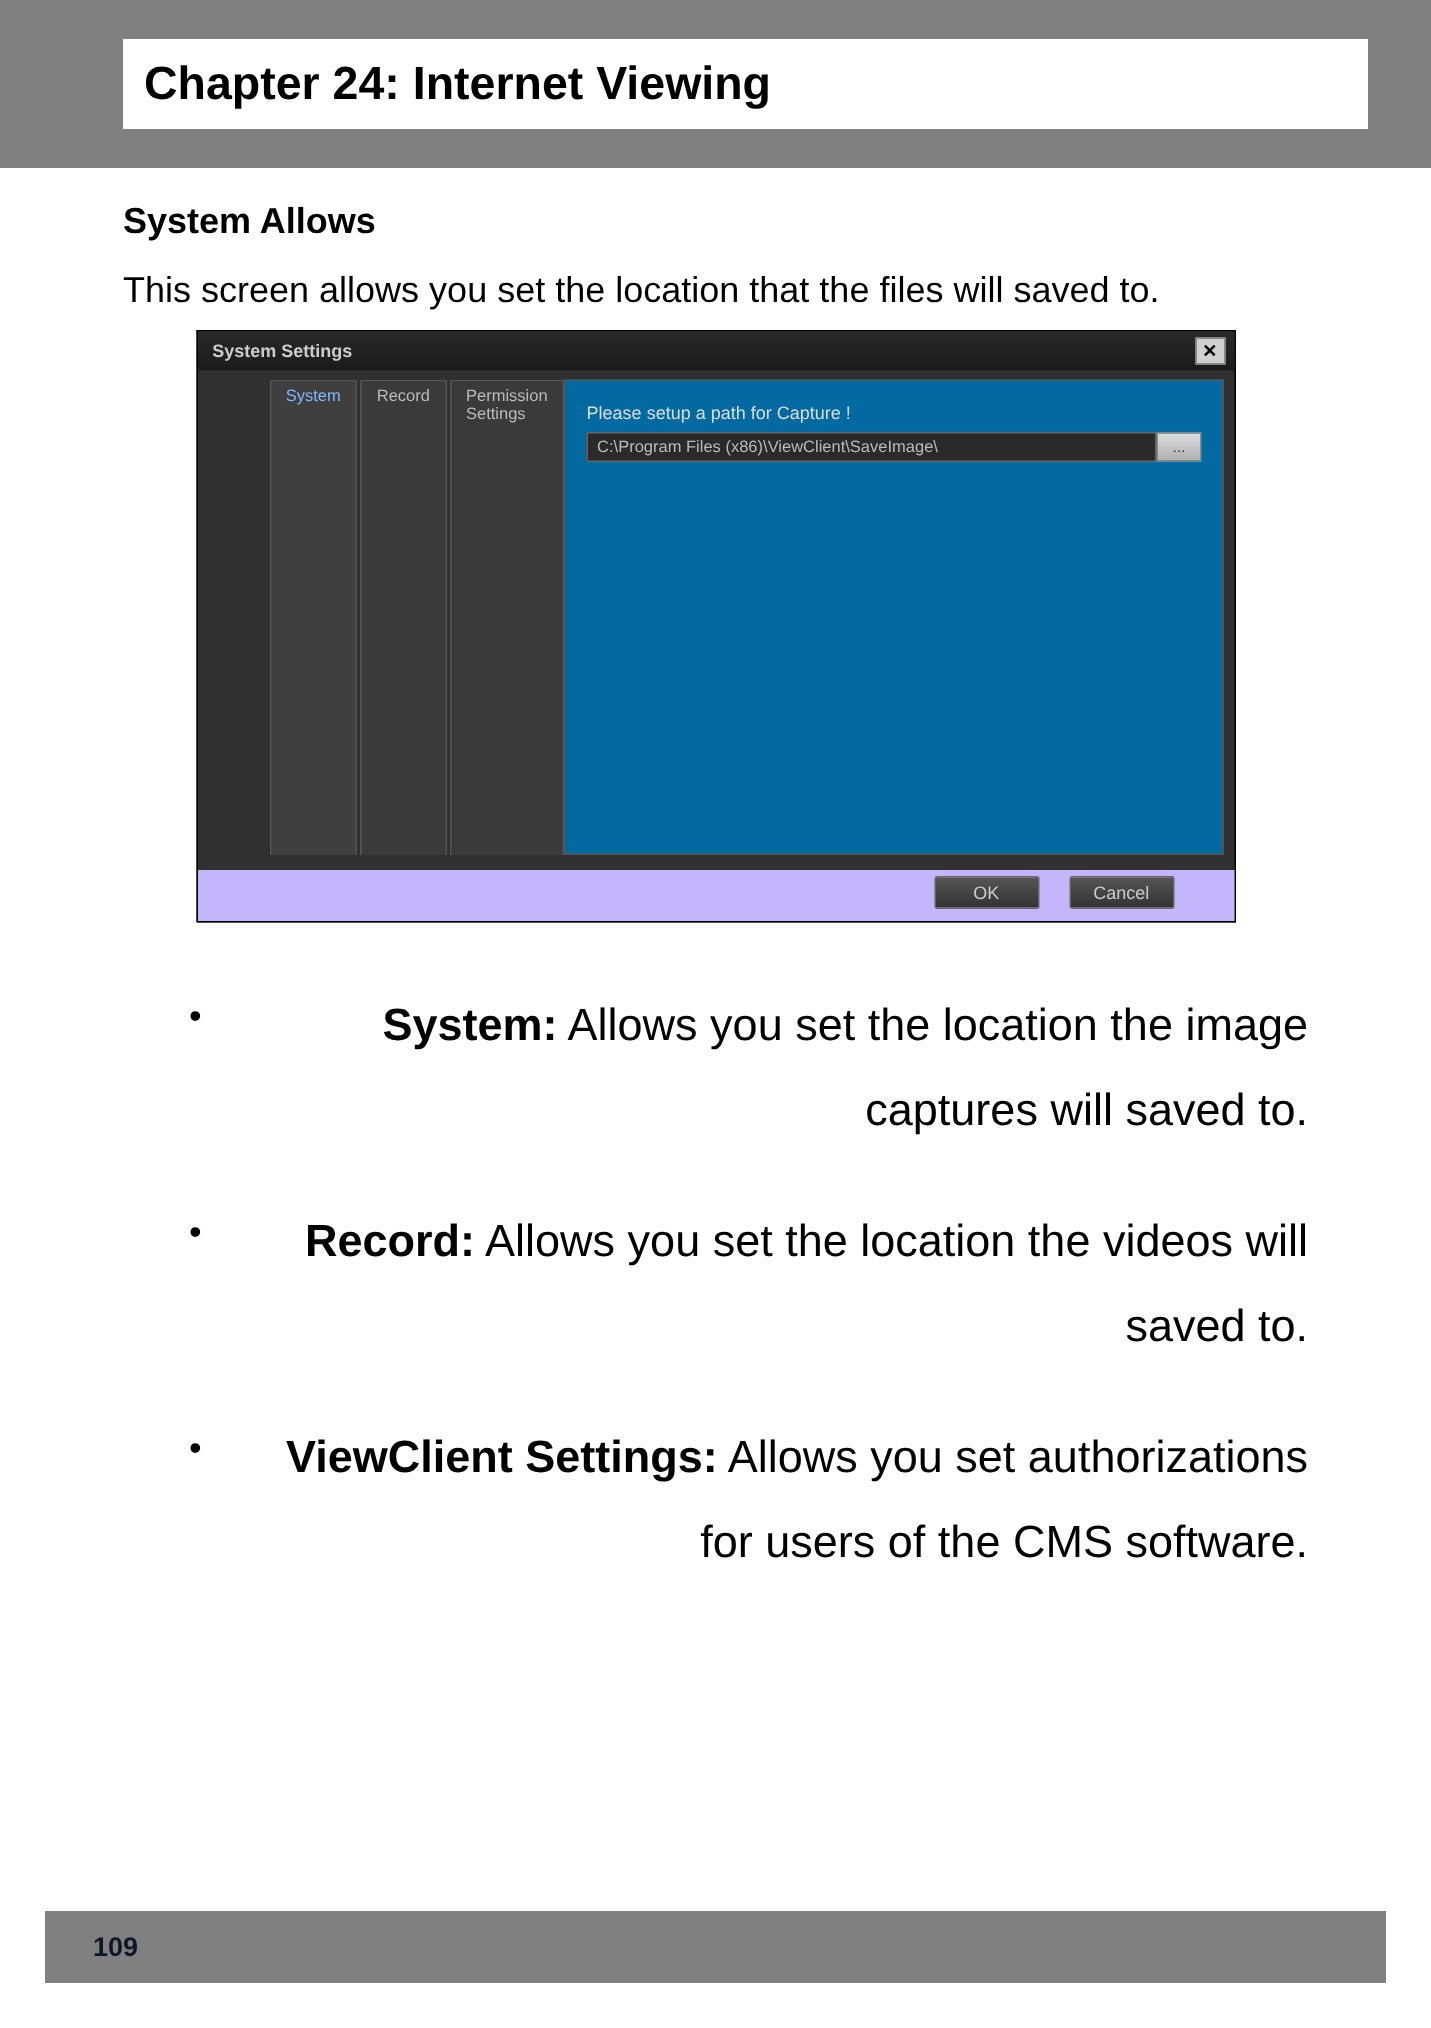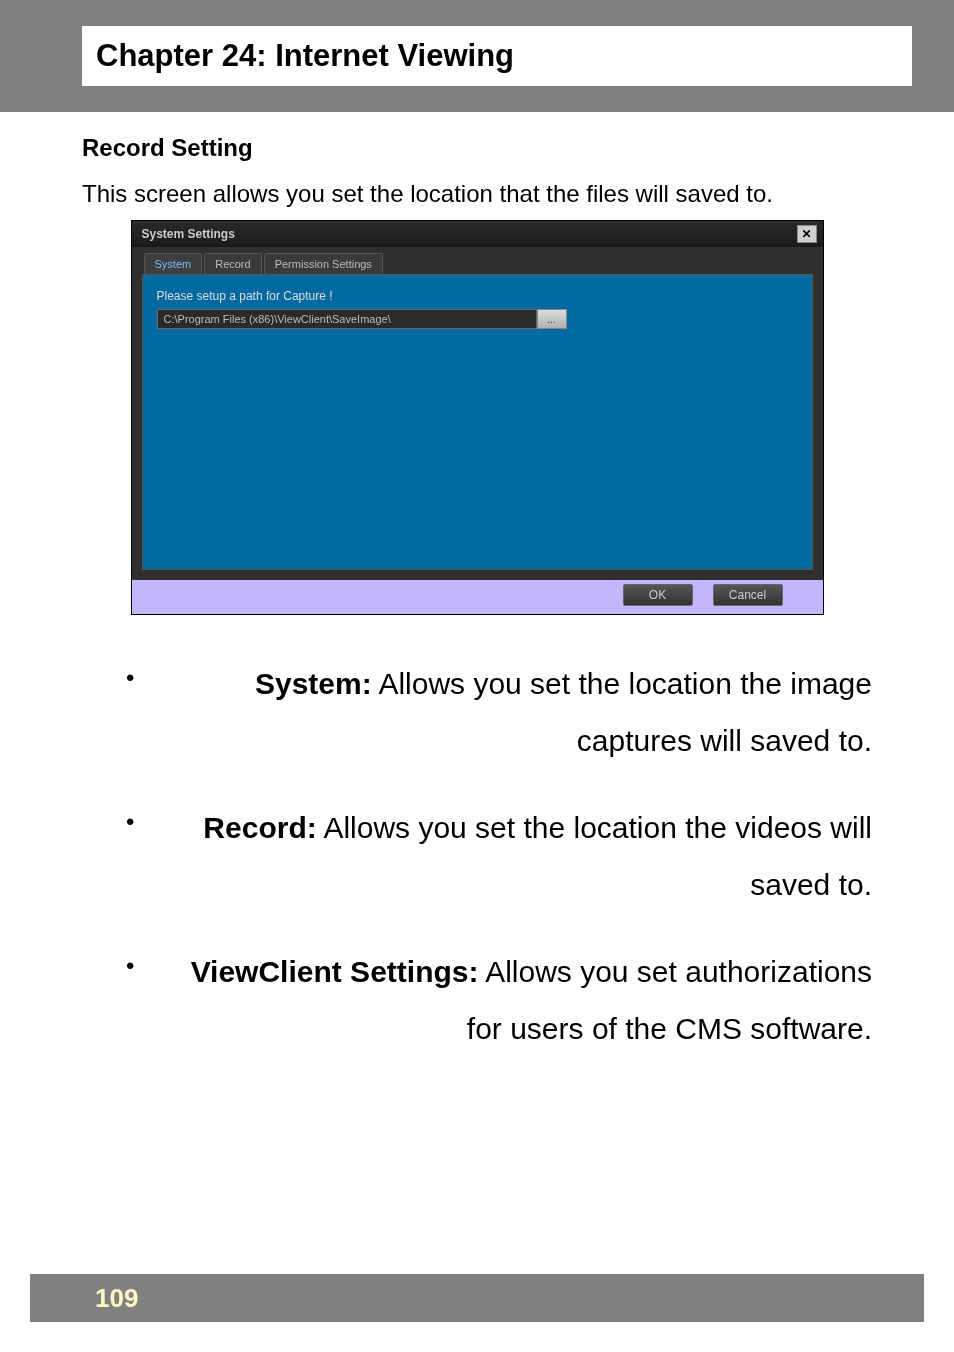--- a/index.html
+++ b/index.html
@@ -89,21 +89,21 @@
       justify-content: center;
       font-size: 12px;
       font-weight: bold;
       cursor: pointer;
       border: 1px solid #888;
     }
     .dialog-body {
       flex: 1;
       padding: 6px 10px 10px 10px;
       display: flex;
-      flex-direction: column;
+      margin-left: 36px;
     }
     .tabs-row {
       display: flex;
       gap: 2px;
       margin-left: 2px;
     }
     .tab {
       padding: 4px 10px;
       font-size: 11px;
       color: #bbbbbb;
@@ -200,35 +200,35 @@
       position: absolute;
       bottom: 30px;
       left: 30px;
       right: 30px;
       height: 48px;
       background-color: #808080;
       display: flex;
       align-items: center;
     }
     .page-number {
-      color: #fef9c3;
-      font-size: 26px;
-      font-weight: bold;
-      padding-left: 65px;
+      color: #0f172a;
+      font-size: 18px;
+      font-weight: bold;
+      padding-left: 32px;
     }
   </style>
 </head>
 <body>
 
 <div class="chapter-header">
   <div class="chapter-title">Chapter 24: Internet Viewing</div>
 </div>
 
 <div class="content">
-  <h2 class="section-title">Record Setting</h2>
+  <h2 class="section-title">System Allows</h2>
   <p class="intro-text">This screen allows you set the location that the files will saved to.</p>
 
   <div class="screenshot-container">
     <div class="system-settings-dialog">
       <div class="dialog-titlebar">
         <span>System Settings</span>
         <span class="dialog-close">✕</span>
       </div>
       <div class="dialog-body">
         <div class="tabs-row">

